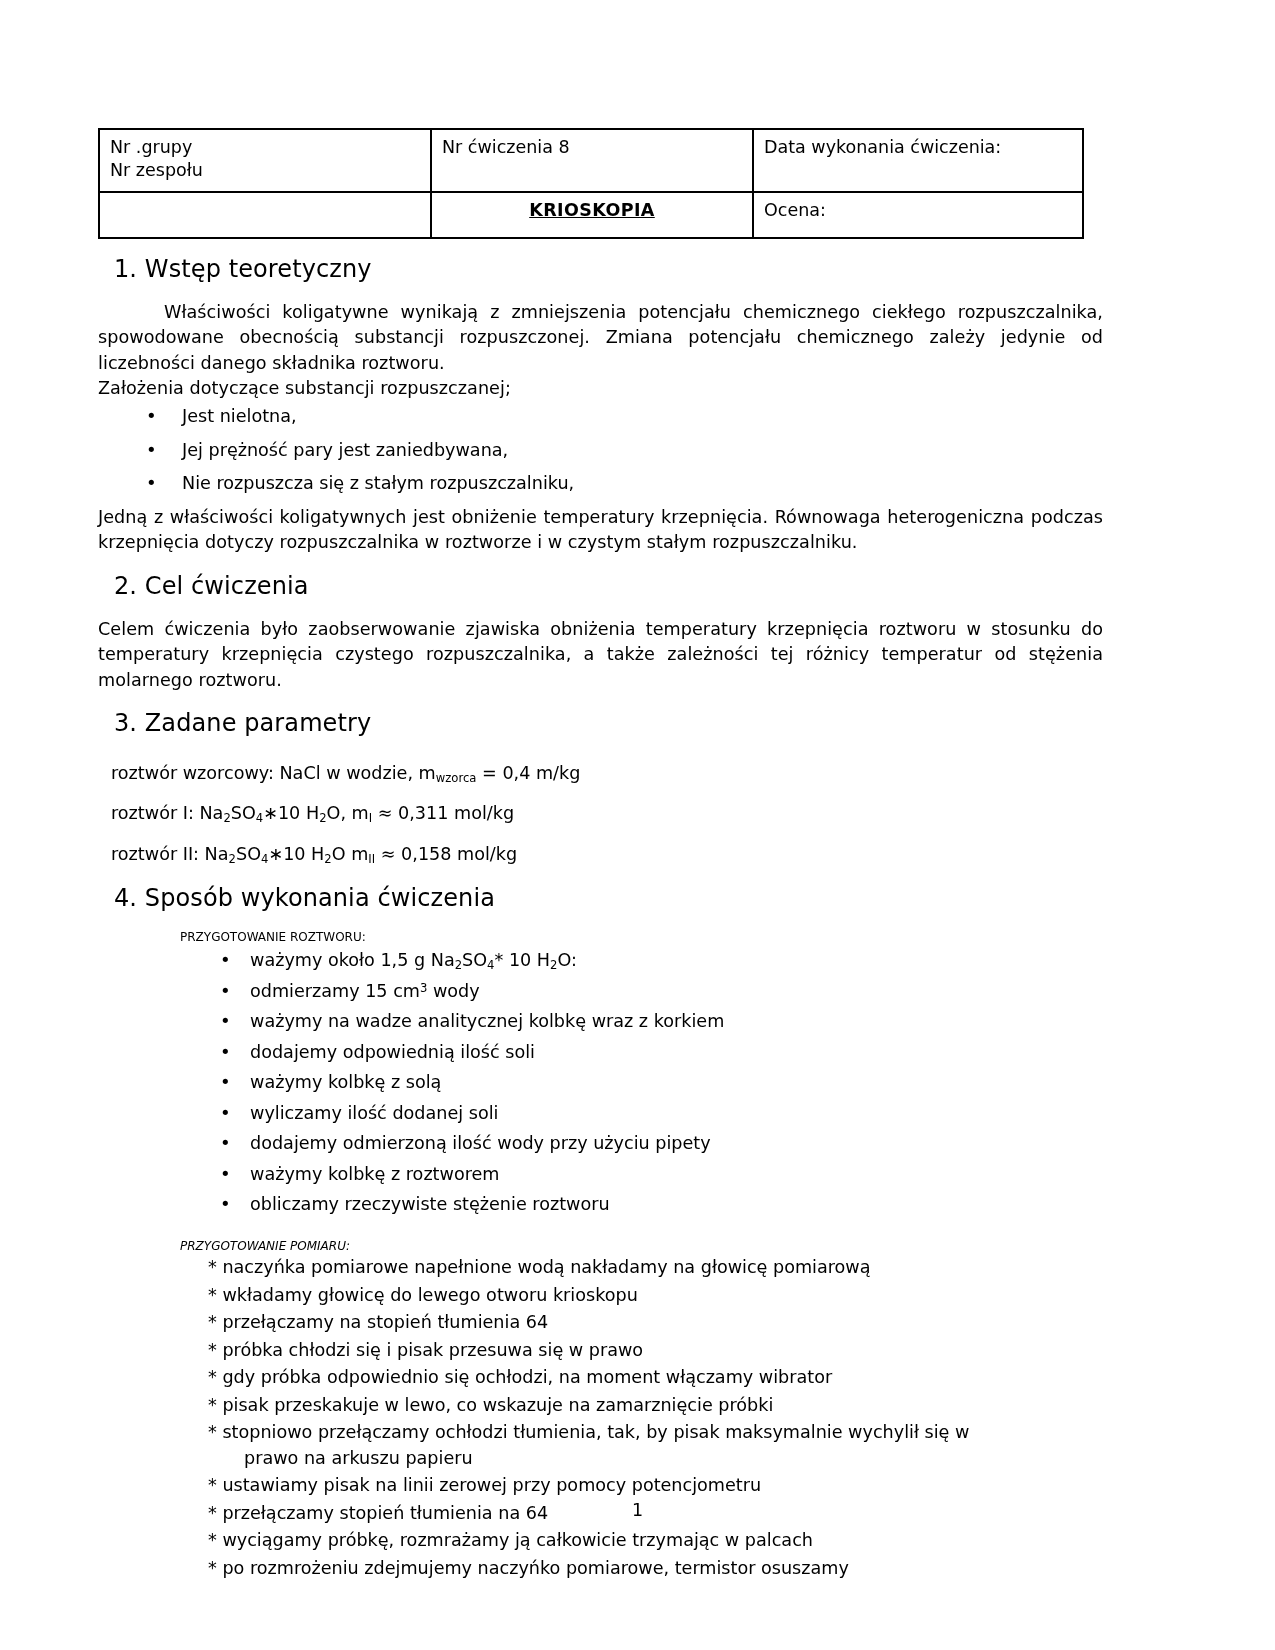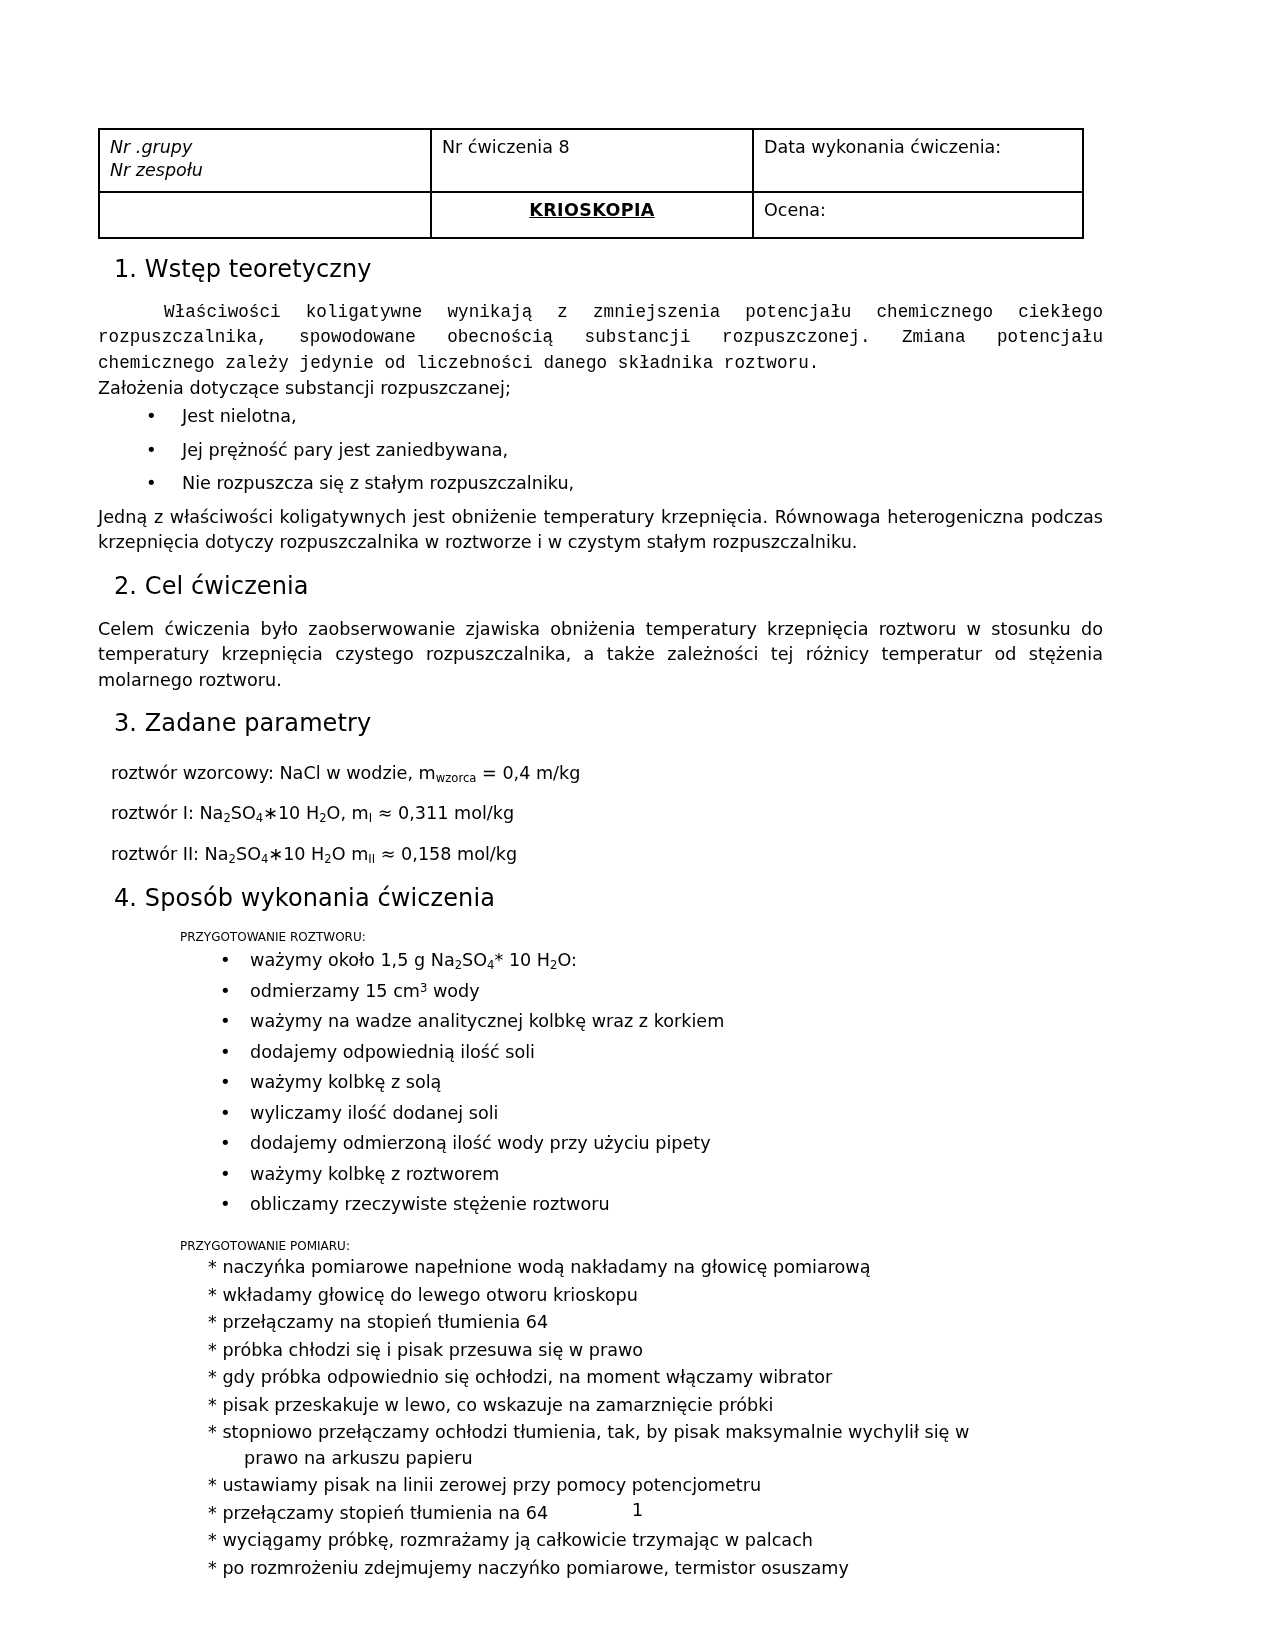--- a/index.html
+++ b/index.html
@@ -45,21 +45,21 @@
   td.col-b { width: 300px; }
   td.col-c { width: 308px; }
   .row2 td { height: 30px; }
   .krio {
     font-weight: bold;
     text-decoration: underline;
     display: block;
     text-align: center;
     letter-spacing: 0.4px;
   }
-  .cell-line { display: block; white-space: nowrap; font-style: italic; }
+  .cell-line { display: block; white-space: nowrap; }
 
   
   h2.section {
     font-size: 24px;
     font-weight: 400;
     margin: 16px;
     padding: 0;
     line-height: 1.2;
     letter-spacing: 0.1px;
   }
@@ -72,21 +72,21 @@
   p.body {
     font-size: 17.6px;
     line-height: 1.455;
     margin: 0;
     padding: 0;
     text-align: justify;
     letter-spacing: 0.05px;
   }
   p.just-block { text-align: justify; text-justify: inter-word; }
   .indent-first { text-indent: 66px; }
-  .p-wstep { margin-top: 26px; width: 1005px; font-family: Liberation Mono, monospace; }
+  .p-wstep { margin-top: 26px; width: 1005px; }
   .p-zalozenia { margin-top: 0px; padding-left: 36px; }
   .p-jedna { margin-top: 0px; width: 1005px; }
   .p-cel { margin-top: 24px; width: 1005px; }
 
   
   ul.round {
     list-style: none;
     margin: 2px 0 2px 0;
     padding: 0;
   }
@@ -126,21 +126,21 @@
   sub { font-size: 0.66em; vertical-align: -0.23em; }
   sup { font-size: 0.66em; vertical-align: 0.45em; }
 
   
   .subhead {
     font-size: 12px;
     line-height: 1.45;
     margin: 4px 0 0 0;
     padding-left: 82px;
   }
-  .subhead.pomiar { padding-left: 82px; margin-top: 20px; }
+  .subhead.pomiar { padding-left: 82px; margin-top: 20px; font-style: italic; }
 
   ul.stars {
     list-style: none;
     margin: 0;
     padding: 0;
   }
   ul.stars > li {
     font-size: 17.6px;
     line-height: 1.45;
     padding-left: 122px;

